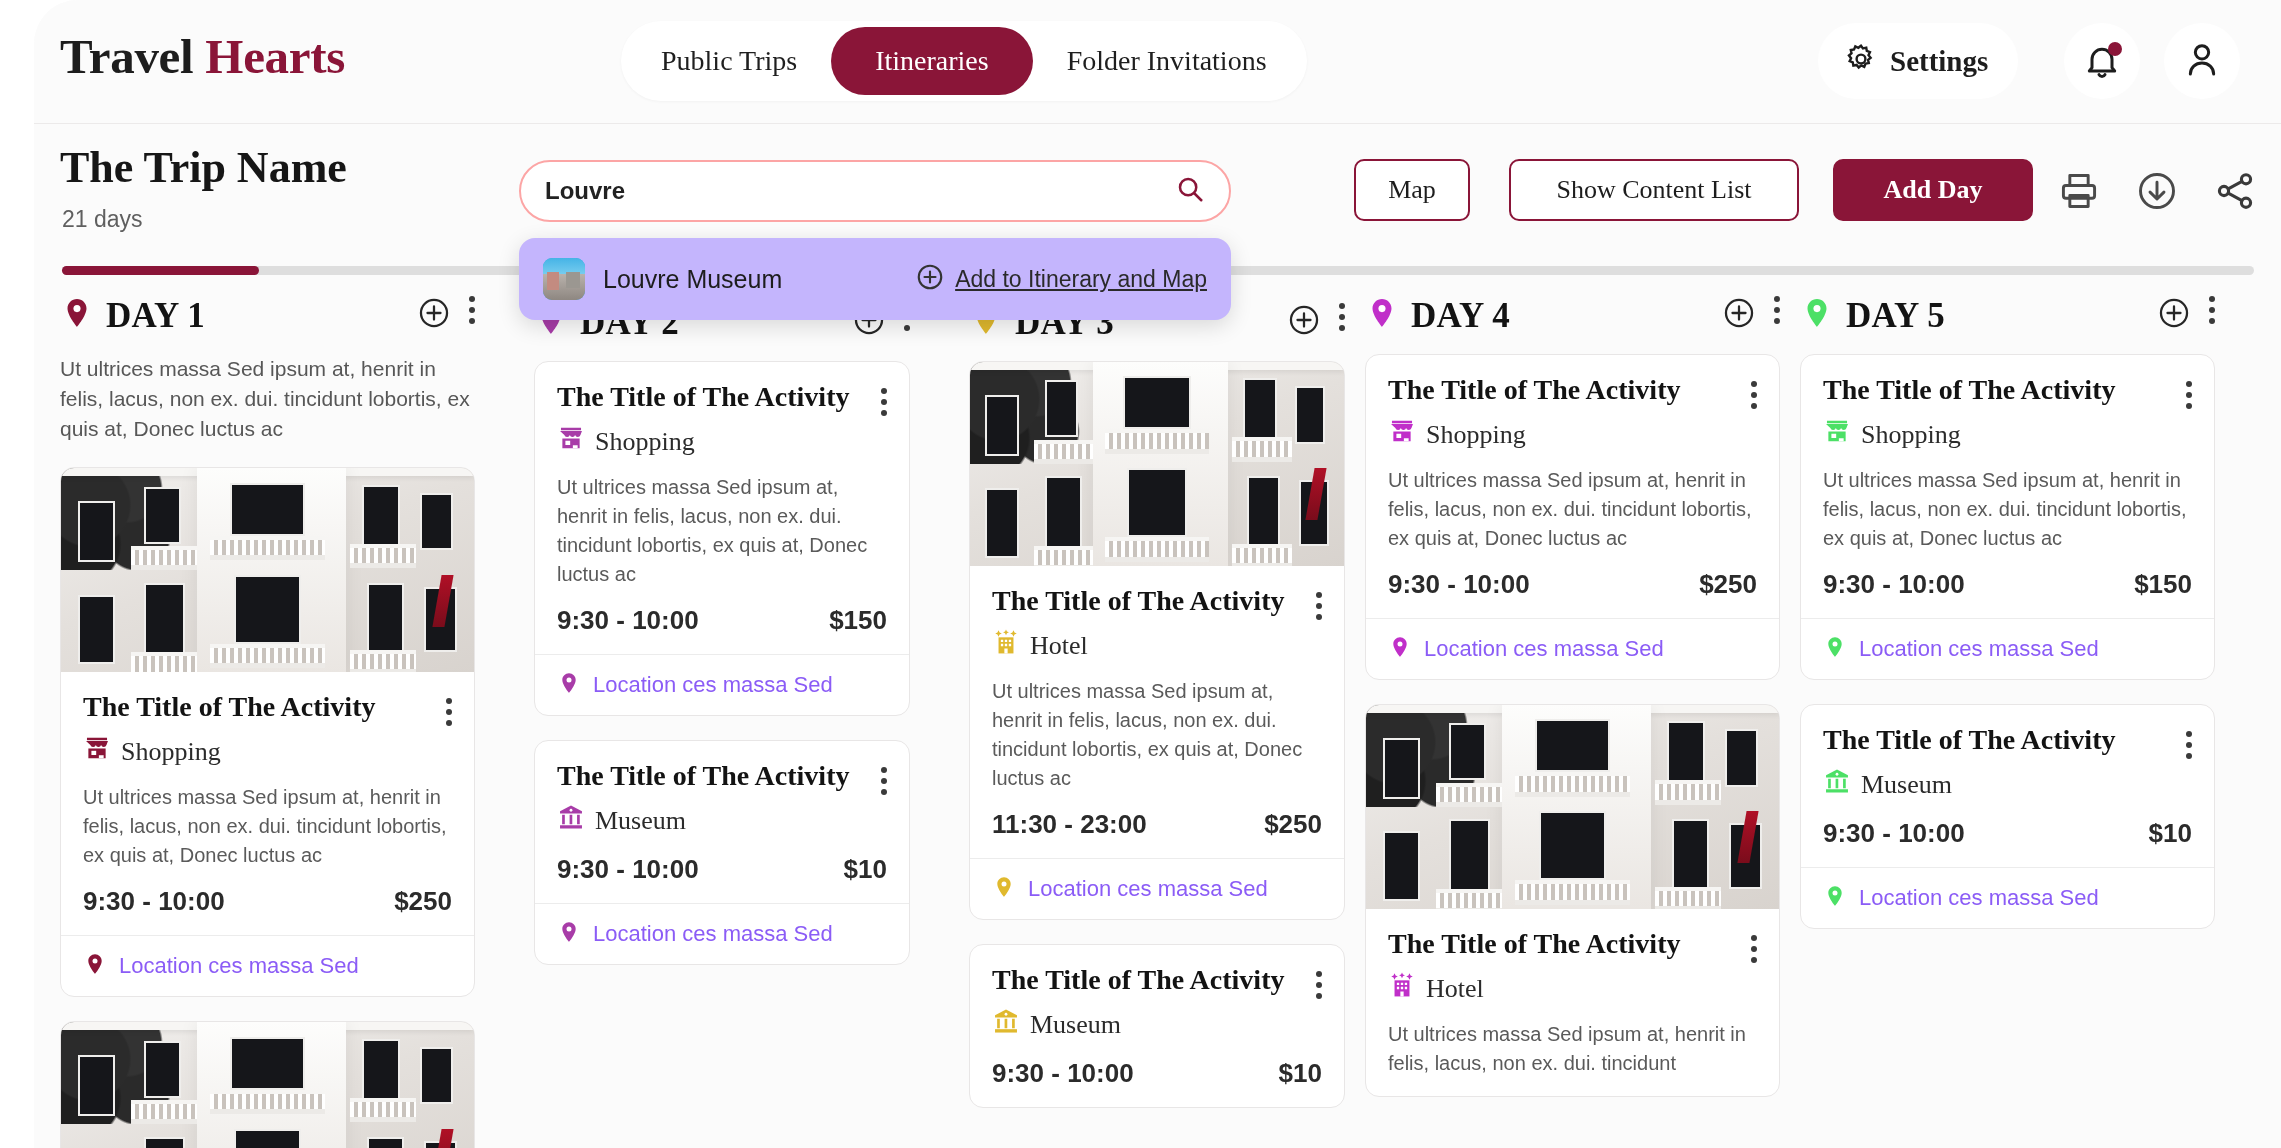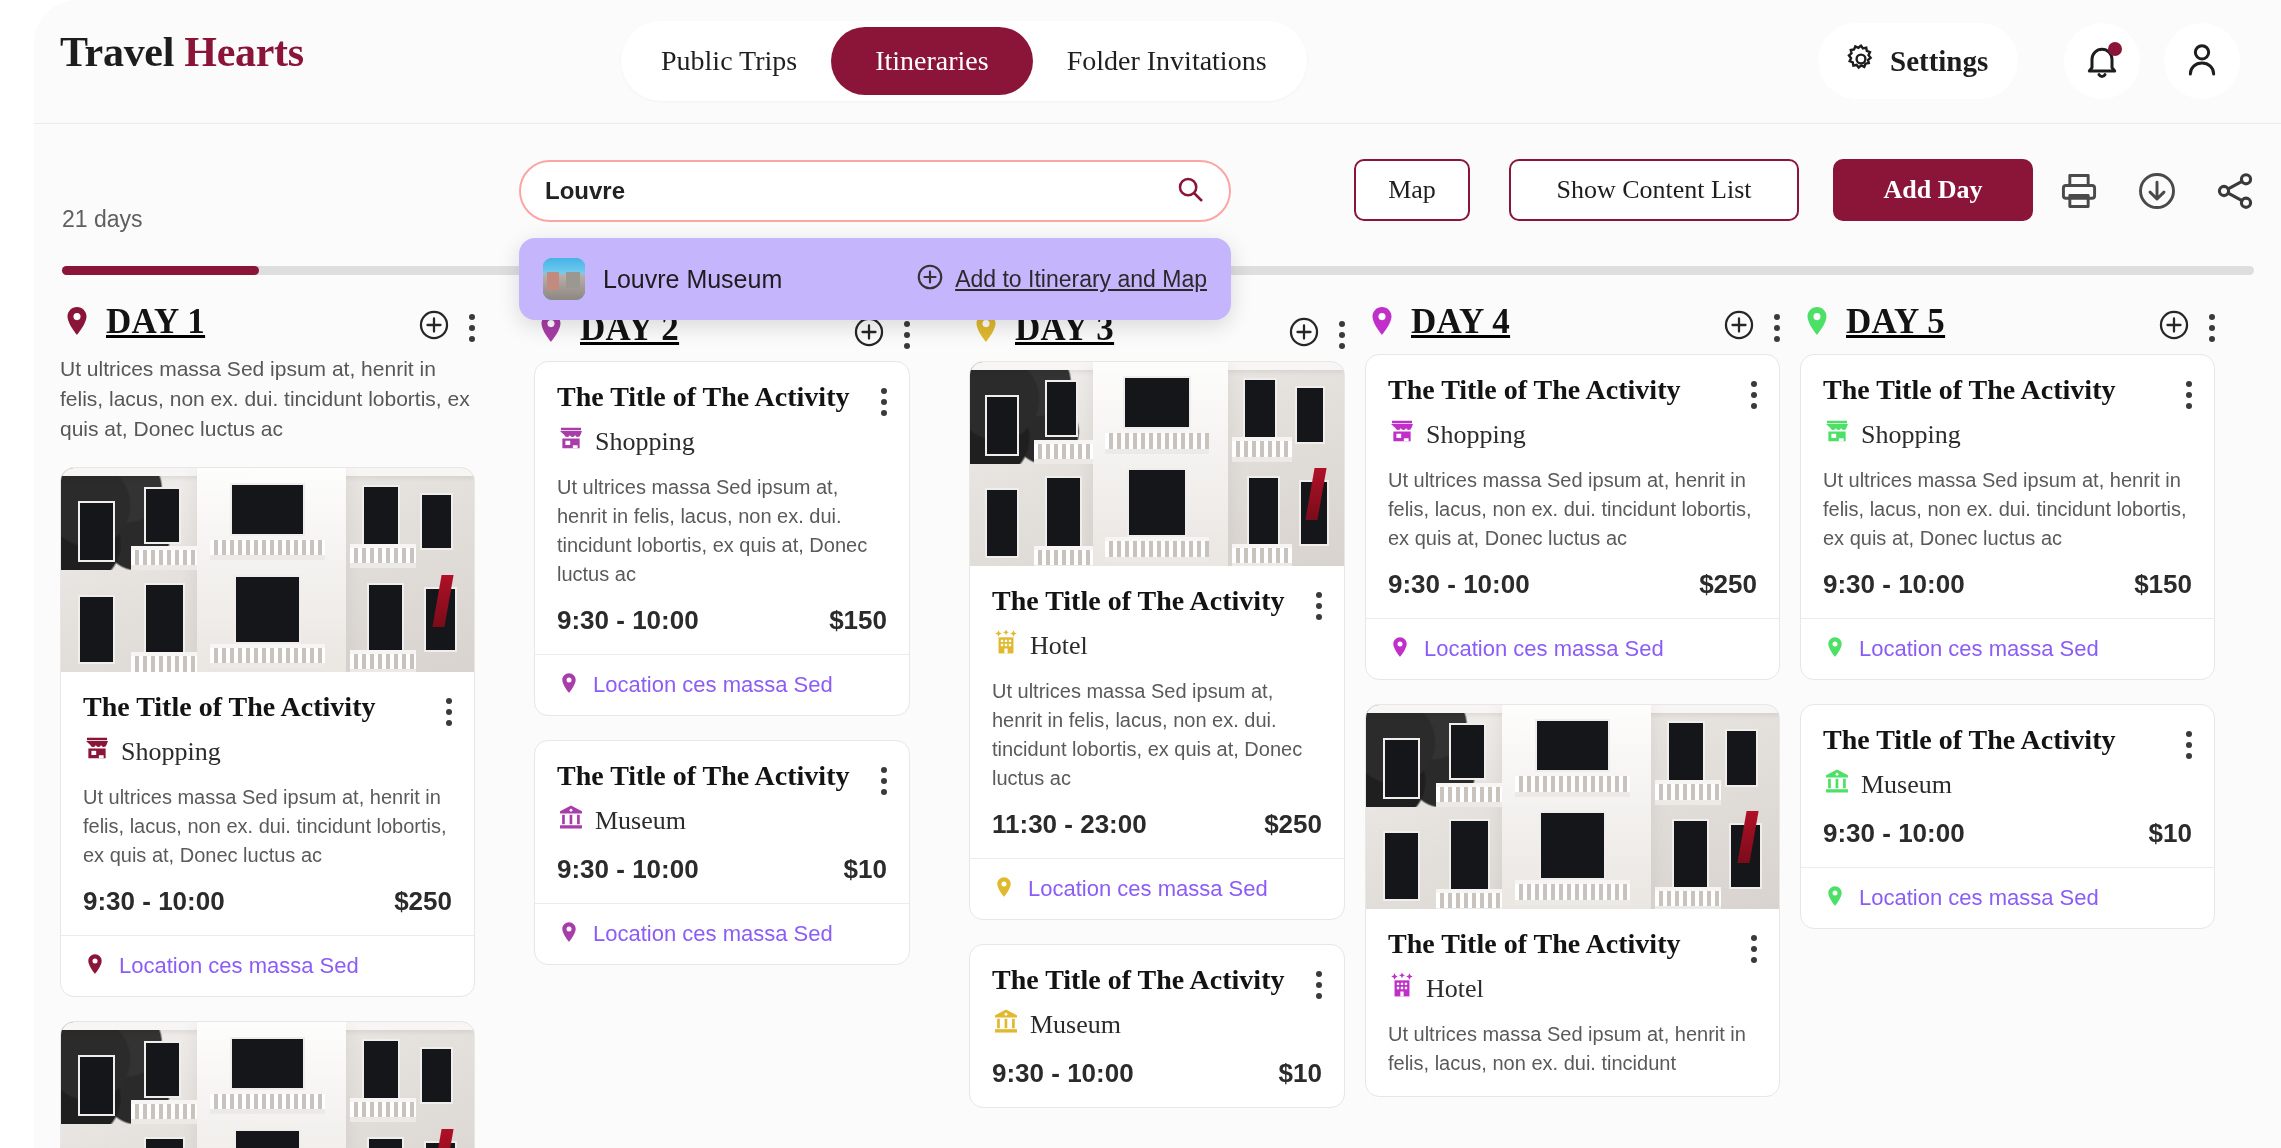--- a/index.html
+++ b/index.html
@@ -45,21 +45,21 @@
     height: 124px;
     background: #fbfbfb;
     border-bottom: 1px solid #eceaea;
   }
 
   .logo {
     position: absolute;
     left: 26px;
     top: 28px;
     font-family: "Liberation Serif", serif;
-    font-size: 42px;
+    font-size: 49px;
     font-weight: bold;
     letter-spacing: -0.3px;
     white-space: nowrap;
   }
   .logo .w1 { color: #1d1d1d; }
   .logo .w2 { color: #8a1538; }
 
   .navpill {
     position: absolute;
     left: 587px;
@@ -294,24 +294,23 @@
 
   .day-col {
     width: 415px;
     flex: 0 0 415px;
     position: relative;
   }
   .day-col.shift { padding-top: 7px; padding-left: 39px; }
 
   .day-head {
     display: flex;
-    align-items: flex-end;
+    align-items: flex-start;
     height: 46px;
     margin-bottom: 12px;
-    text-decoration: underline;
   }
   .day-title {
     font-family: "Liberation Serif", serif;
     font-size: 35px;
     font-weight: bold;
     color: #131313;
     letter-spacing: 0.3px;
     margin-left: 12px;
     white-space: nowrap;
   }
@@ -457,20 +456,21 @@
     <div class="round-btn user">
       <span>
         <svg width="40" height="40" viewBox="0 0 24 24" fill="none" stroke="#1d1d1d" stroke-width="1.8" stroke-linecap="round">
           <circle cx="12" cy="8" r="4"></circle>
           <path d="M5 21c0-3.9 3.1-6.6 7-6.6s7 2.7 7 6.6"></path>
         </svg>
       </span>
     </div>
   </div>
 
+  <div class="trip-title">The Trip Name</div>
   <div class="trip-sub">21 days</div>
 
   <div class="searchbox">
     <input type="text" id="searchInput" value="Louvre" placeholder="Search places" style="">
     <span>
       <svg width="30" height="30" viewBox="0 0 24 24" fill="none" stroke="#8a1538" stroke-width="2" stroke-linecap="round">
         <circle cx="10.5" cy="10.5" r="6.5"></circle>
             <path d="M15.6 15.6L21 21"></path>
       </svg>
     </span>

